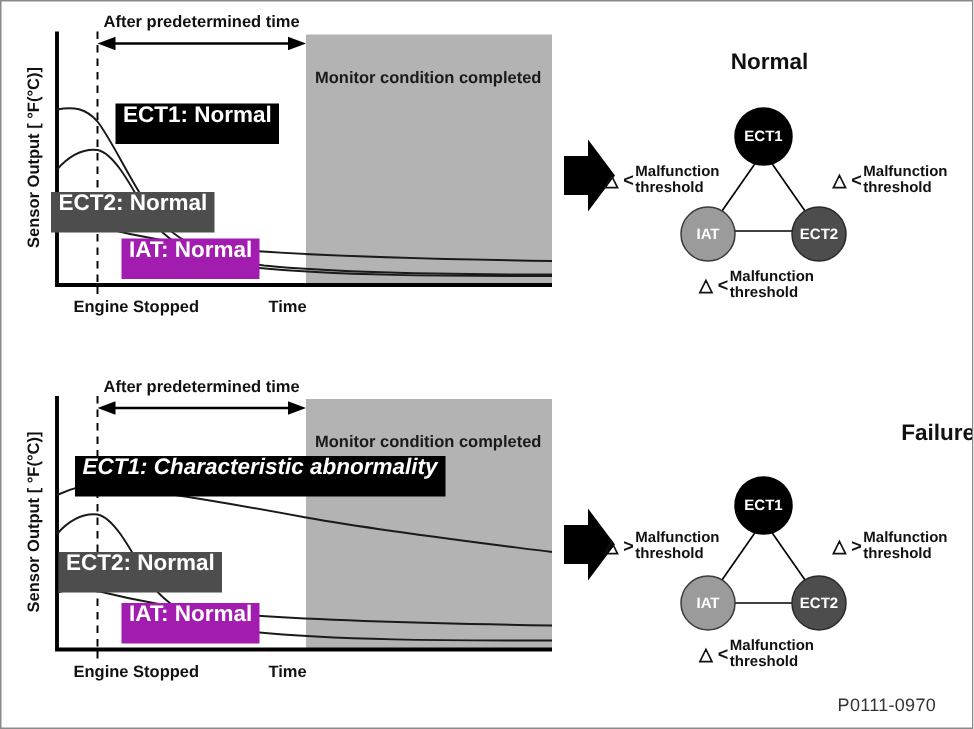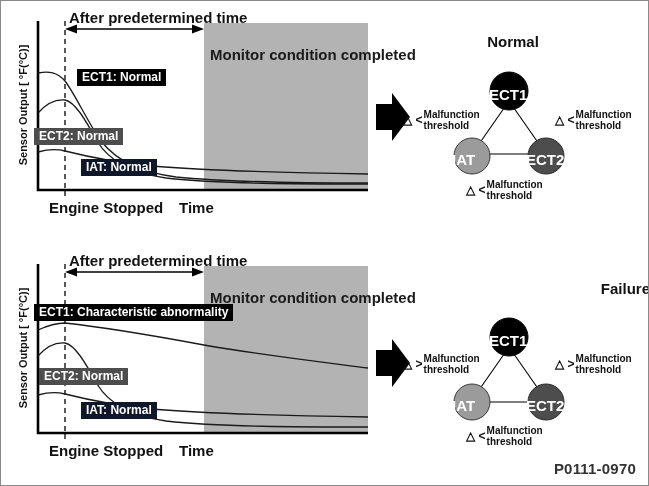--- a/index.html
+++ b/index.html
@@ -43,73 +43,73 @@
     font-size: 11px;
     font-weight: bold;
     color: #111;
     transform: rotate(-90deg);
     white-space: nowrap;
   }
 
   
   .chart-text {
     position: absolute;
-    font-size: 15px;
+    font-size: 11px;
     font-weight: bold;
     color: #111;
     white-space: nowrap;
   }
   .t-predetermined { left: 68px;  top: 8px; }
   .t-monitor       { left: 209px; top: 45px; color:#1a1a1a; }
   .t-engine        { left: 28px;  top: 198px; padding-left: 20px; }
   .t-time          { left: 178px; top: 198px; text-align: center; }
 
   
   .series-tag {
     position: absolute;
-    font-size: 12px;
+    font-size: 15px;
     font-weight: bold;
     color: #ffffff;
-    padding: 2px 5px 3px 5px;
+    padding: 2px 5px 13px 5px;
     white-space: nowrap;
     line-height: 12px;
   }
   .tag-ect1 { background: #000000; }
   .tag-ect2 { background: #4d4d4d; }
-  .tag-iat  { background: #0f172a; text-align: right; }
+  .tag-iat  { background: #a21caf; text-align: right; }
 
   
   #panel-normal .tag-ect1 { left: 76px;  top: 68px; }
   #panel-normal .tag-ect2 { left: 33px;  top: 127px; }
   #panel-normal .tag-iat  { left: 80px;  top: 158px; }
   
-  #panel-failure .tag-ect1 { left: 33px; top: 60px; }
+  #panel-failure .tag-ect1 { left: 49px; top: 60px; font-style: italic; }
   #panel-failure .tag-ect2 { left: 38px; top: 124px; }
   #panel-failure .tag-iat  { left: 80px; top: 158px; }
 
   
   .diagram-title {
     position: absolute;
     left: 0;
     top: 8px;
     width: 274px;
     text-align: center;
     font-size: 15px;
     font-weight: bold;
     color: #111;
   }
   #panel-failure .diagram-title { top: 12px; text-align: right; }
 
   .node-label {
     position: absolute;
-    font-size: 15px;
+    font-size: 10px;
     font-weight: bold;
     color: #ffffff;
     white-space: nowrap;
-    text-align: left;
+    text-align: center;
     pointer-events: none;
   }
 
   .threshold {
     position: absolute;
     font-size: 10px;
     font-weight: bold;
     color: #111;
     white-space: nowrap;
     line-height: 10.5px;
@@ -120,24 +120,24 @@
     font-size: 12px;
     margin-right: 1px;
   }
   .threshold .txt {
     display: inline-block;
     vertical-align: middle;
   }
 
   .ref-code {
     position: absolute;
-    right: 12px;
+    right: 24px;
     bottom: 8px;
-    font-size: 15px;
-    font-weight: bold;
+    font-size: 12px;
+    font-weight: normal;
     color: #333;
     letter-spacing: 0.2px;
   }
 </style>
 </head>
 <body>
 
 <div id="figure">
 
   <div class="panel" id="panel-normal">

